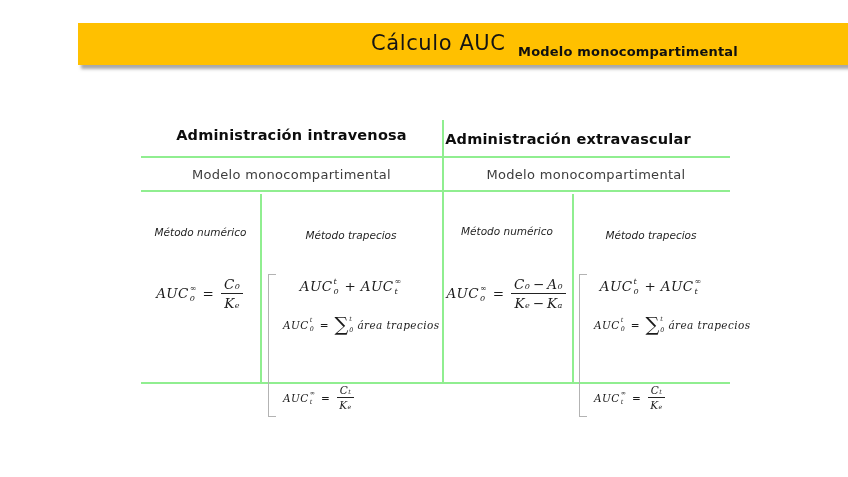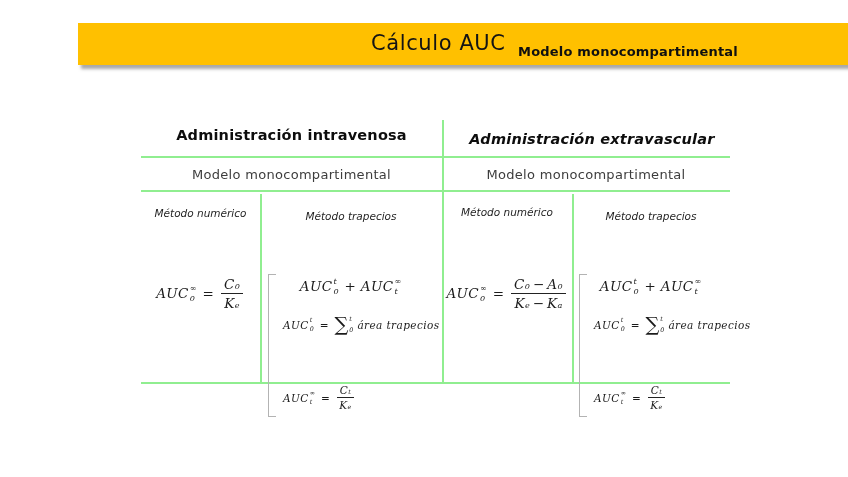--- a/index.html
+++ b/index.html
@@ -32,25 +32,25 @@
   .h1{left:141px;top:156px;width:589px;}
   .h2{left:141px;top:190px;width:589px;}
   .h3{left:141px;top:382px;width:589px;}
   .vm{left:442px;top:120px;height:262px;}
   .vl{left:260px;top:194px;height:188px;}
   .vr{left:572px;top:194px;height:188px;}
   
   .cell{position:absolute;text-align:center;white-space:nowrap;}
   .hdr{font-weight:bold;font-size:14.5px;color:#0d0d0d;letter-spacing:.2px;}
   .hdr-l{left:141px;top:127px;width:301px;}
-  .hdr-r{left:448px;top:131px;width:288px;font-style:italic;}
+  .hdr-r{left:424px;top:131px;width:288px;}
   .model{font-size:13px;color:#3d3d3d;letter-spacing:.3px;}
   .model-l{left:141px;top:167px;width:301px;}
   .model-r{left:442px;top:167px;width:288px;}
-  .mlabel{font-size:10.5px;font-style:italic;color:#1f1f1f;}
+  .mlabel{font-size:10.5px;font-style:italic;color:#1f1f1f;margin-top:19px;}
   .ml1{left:141px;top:207px;width:119px;}
   .ml2{left:260px;top:210px;width:182px;}
   .ml3{left:442px;top:206px;width:130px;}
   .ml4{left:572px;top:210px;width:158px;}
   
   .fm,.fs{
     display:flex;align-items:center;justify-content:center;
     font-family:"DejaVu Serif",serif;color:#1b1b1b;margin-top:36px;
   }
   .fm{position:absolute;font-size:13.5px;}

